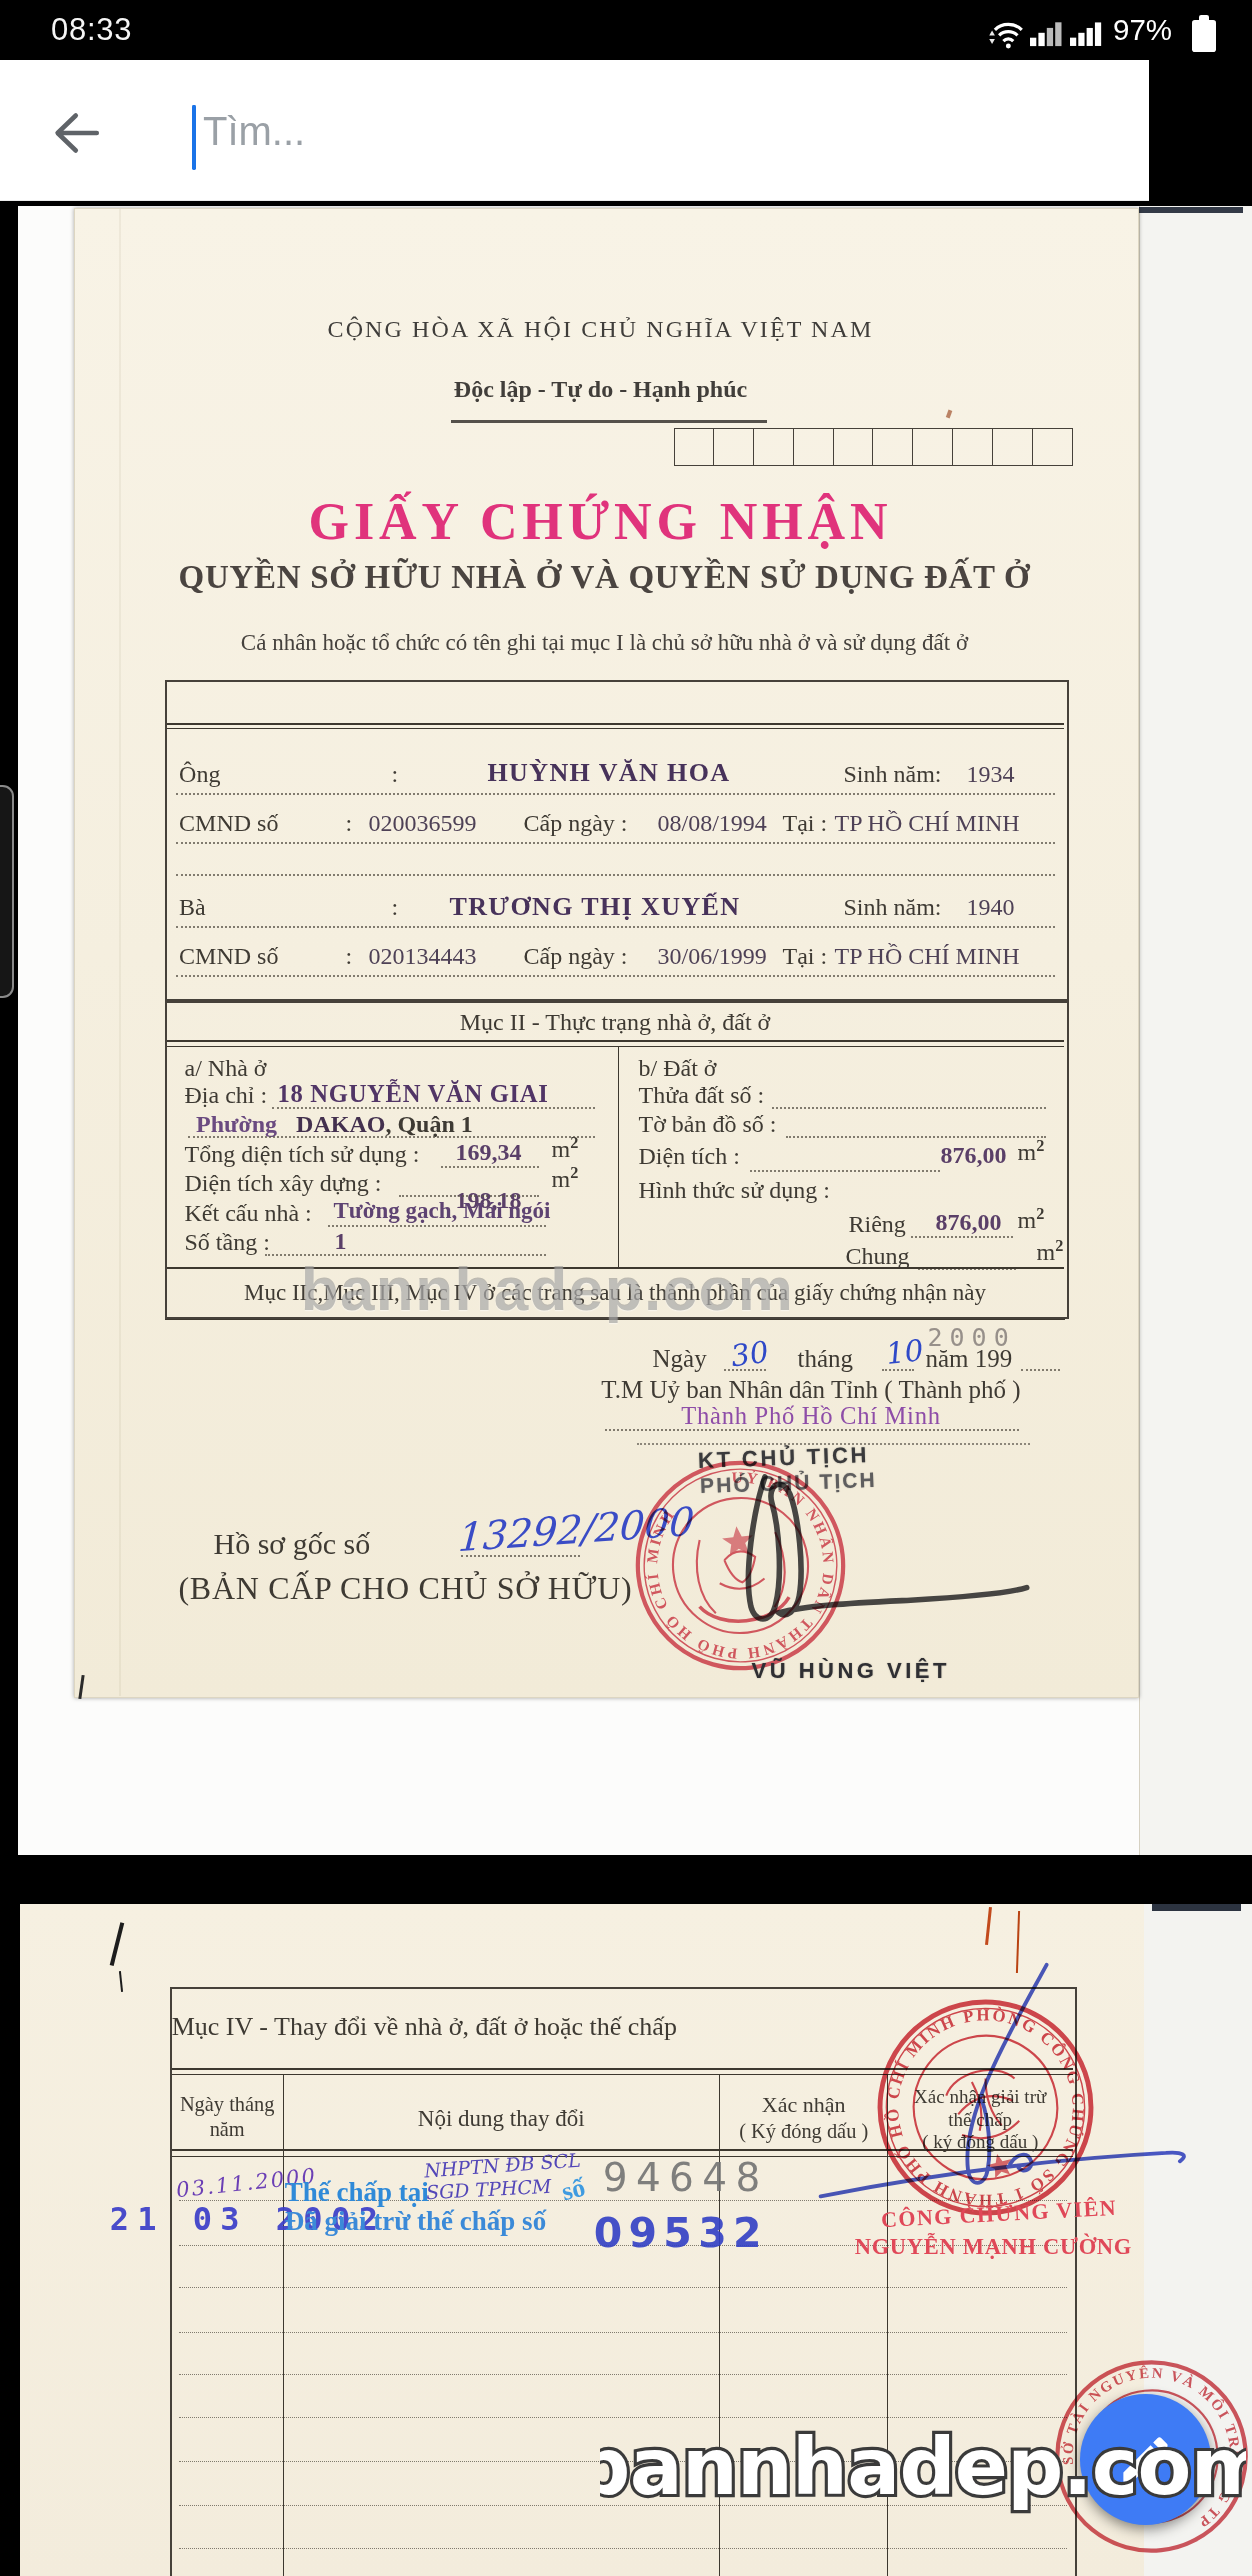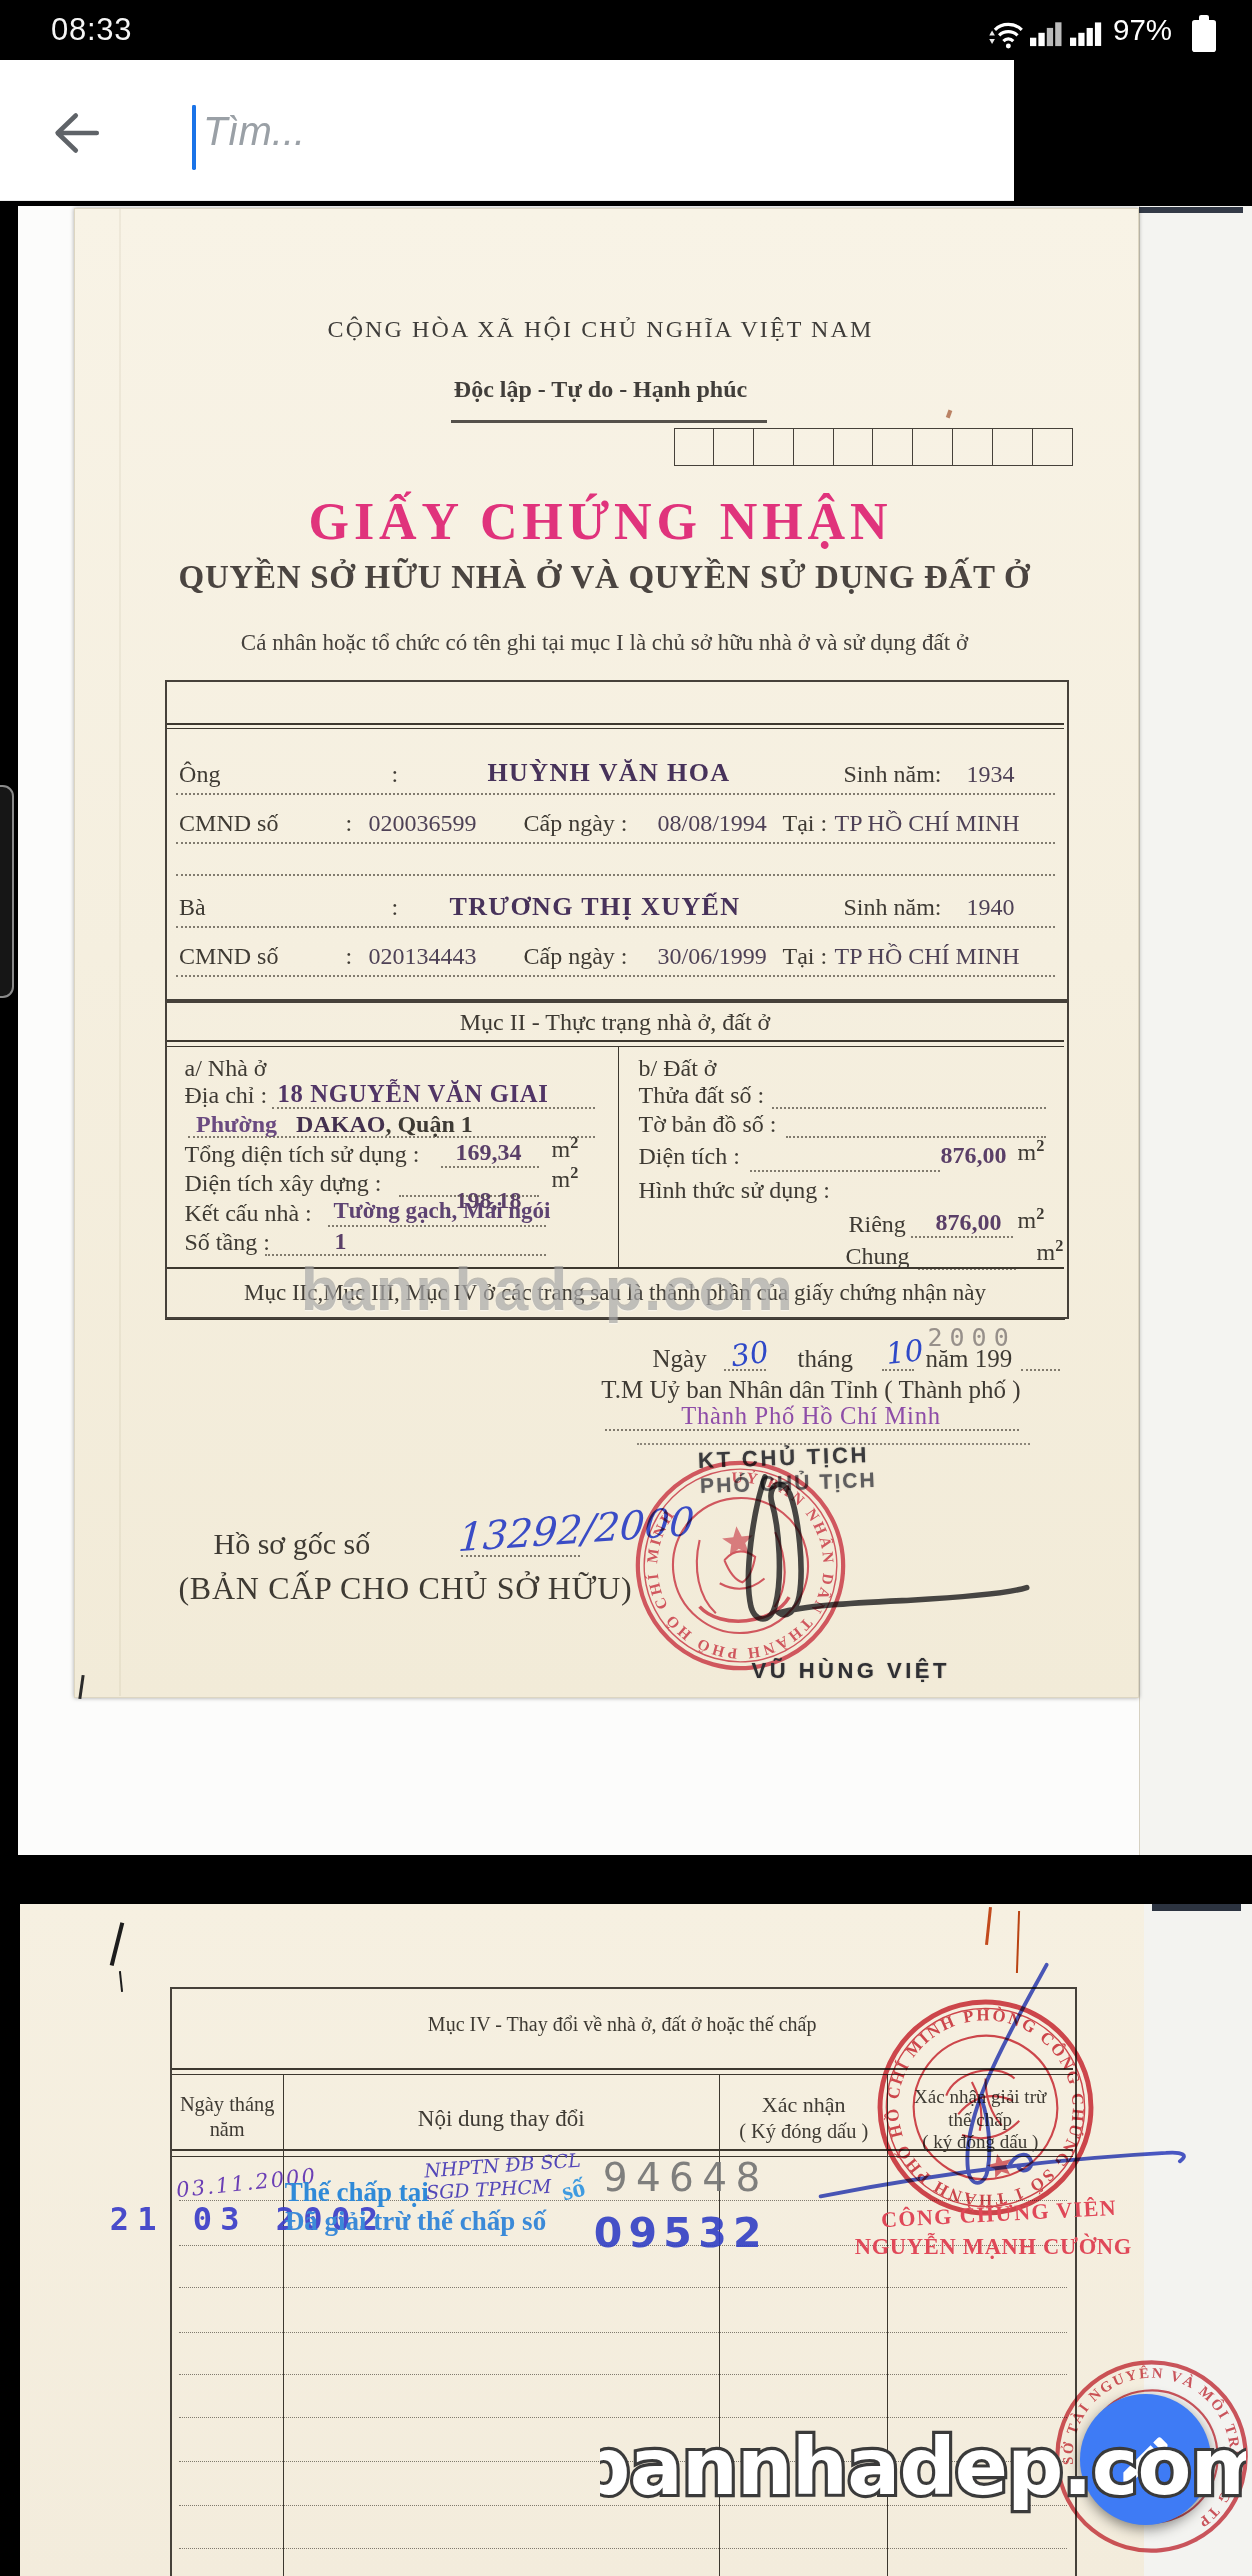--- a/index.html
+++ b/index.html
@@ -50,21 +50,21 @@
       <rect x="24" y="14" width="9" height="26" fill="#fff"></rect>
       <rect x="36" y="6" width="9" height="34" fill="#fff"></rect>
     </svg>
     <span class="t sans" style="left:1113px;top:14px;font-size:29.5px;color:#fff;">97%</span>
     <div class="abs" style="left:1192px;top:15.4px;width:24px;height:36px;">
       <div class="abs" style="left:7px;top:0;width:9.8px;height:4.2px;background:#fff;border-radius:2.1px 2.1px 0 0;"></div>
       <div class="abs" style="left:0;top:4.2px;width:24px;height:32px;background:#fff;border-radius:2.8px;"></div>
     </div>
   </div>
 
-  <div class="abs" style="left:0;top:60px;width:1014px;height:140px;background:#fff;border-bottom:1.4px solid #ececec;font-style:italic;">
+  <div class="abs" style="left:0;top:60px;width:1149px;height:140px;background:#fff;border-bottom:1.4px solid #ececec;">
     <svg class="abs" style="left:52px;top:51px;cursor:pointer;" width="49" height="44" viewBox="0 0 70 62">
       <path d="M34,6 L8,31 L34,56 M9,31 H64" stroke="#5f6368" stroke-width="6.5" fill="none" stroke-linecap="round" stroke-linejoin="round"></path>
     </svg>
     <div class="abs" style="left:179px;top:35px;width:912px;height:84px;cursor:text;">
       <div class="abs" style="left:12.6px;top:9.8px;width:4.9px;height:65px;background:#1a73e8;border-radius:1.4px;"></div>
       <span class="t sans" style="left:24px;top:14px;font-size:40px;color:#9aa0a6;">Tìm...</span>
     </div>
   </div>
 
   <div class="abs" style="left:-12.6px;top:785px;width:22.5px;height:209px;border:2.1px solid #8a8a8a;border-radius:11.2px;background:#161616;"></div>
@@ -250,21 +250,21 @@
 
     <div class="abs" style="left:0;top:0;width:1124px;height:672px;background:linear-gradient(#f6f0e1,#f3ecdc);"></div>
     <div class="abs" style="left:1132px;top:0;width:89px;height:7px;background:#2c3340;"></div>
 
     <div class="abs" style="left:967px;top:2.8px;width:2.8px;height:38px;background:#c24a1c;transform:rotate(6deg);"></div>
     <div class="abs" style="left:997px;top:7px;width:2.1px;height:62px;background:#b94312;transform:rotate(2deg);"></div>
     <div class="abs" style="left:95px;top:18px;width:3.5px;height:44px;background:#1d1d1d;transform:rotate(14deg);"></div>
     <div class="abs" style="left:100px;top:67px;width:2.1px;height:21px;background:#1d1d1d;transform:rotate(-6deg);"></div>
 
     <div class="abs" style="left:150px;top:83px;width:903px;height:590px;border:2.1px solid #46413a;border-bottom:none;">
-      <span class="t label" style="left:0;top:24px;width:901px;text-align:center;font-size:20px;">Mục IV - Thay đổi về nhà ở, đất ở hoặc thế chấp</span>
+      <span class="t label" style="left:0;top:24px;width:901px;text-align:left;font-size:26px;">Mục IV - Thay đổi về nhà ở, đất ở hoặc thế chấp</span>
       <div class="hline" style="left:0;top:79px;width:901px;height:2.1px;"></div>
       <div class="hline" style="left:0;top:85px;width:901px;height:1.4px;"></div>
 
       <div class="vline" style="left:111px;top:85px;width:1.4px;height:505px;"></div>
       <div class="vline" style="left:547px;top:85px;width:1.4px;height:505px;"></div>
       <div class="vline" style="left:715px;top:85px;width:1.4px;height:505px;"></div>
 
       <span class="t label" style="left:0;top:104px;width:111px;text-align:center;font-size:20.4px;">Ngày tháng</span>
       <span class="t label" style="left:0;top:129px;width:111px;text-align:center;font-size:20.4px;">năm</span>
       <span class="t label" style="left:112px;top:117px;width:435px;text-align:center;font-size:23px;">Nội dung thay đổi</span>

